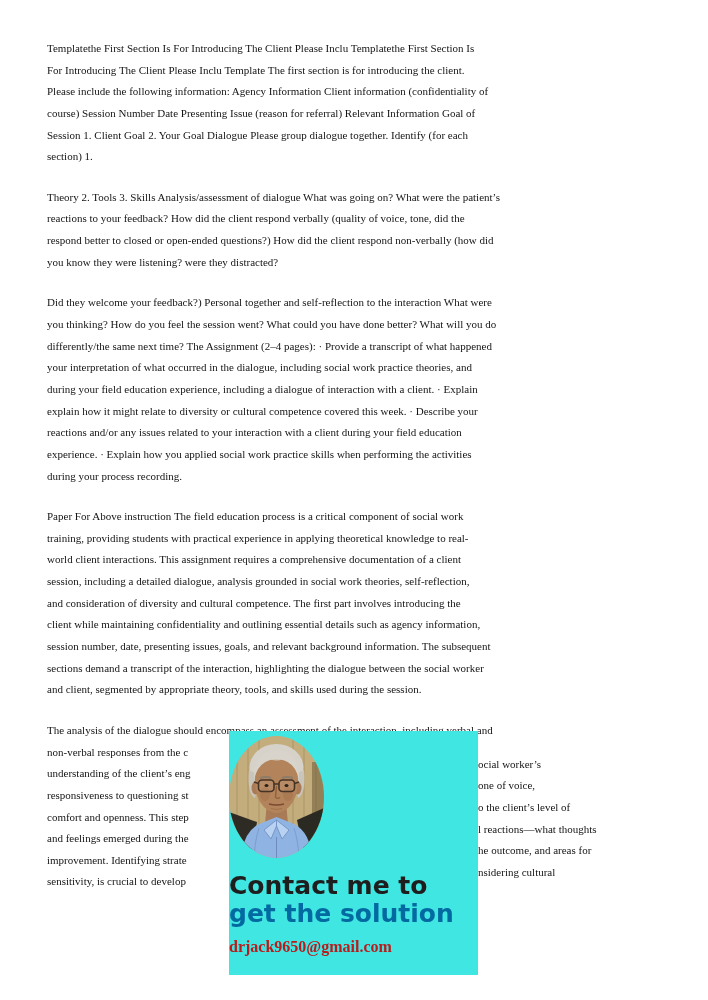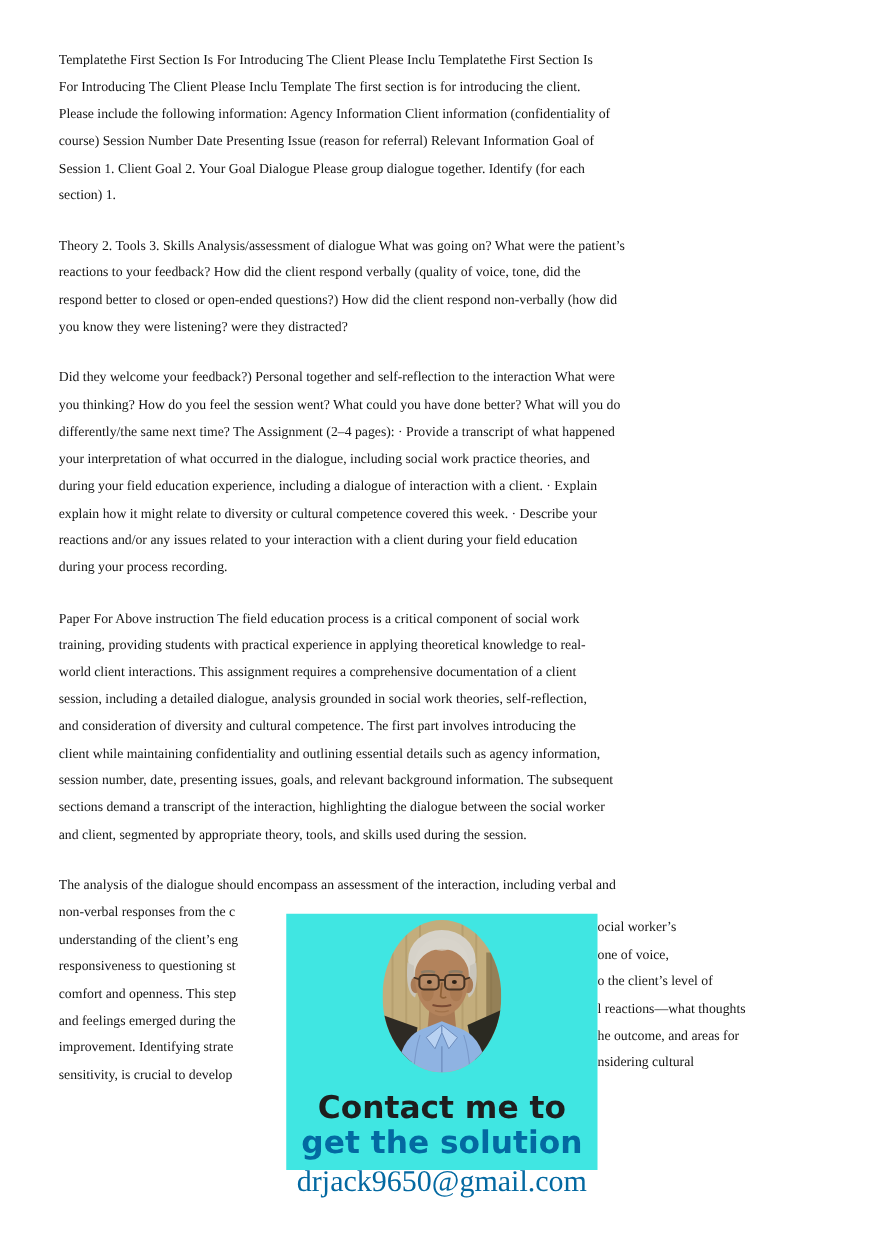--- a/index.html
+++ b/index.html
@@ -33,50 +33,50 @@
     position: absolute;
     left: 431px;
     top: 12px;
     white-space: nowrap;
   }
   .overlay-card {
     position: absolute;
     left: 229px;
     top: 731px;
     width: 249px;
-    height: 205px;
+    height: 244px;
     z-index: 10;
     display: flex;
     flex-direction: column;
-    align-items: center;
+    align-items: flex-start;
     box-sizing: border-box;
     padding-top: 5px;
   }
   .avatar {
     width: 95px;
     height: 122px;
     flex: 0 0 auto;
   }
   .avatar svg { display: block; width: 95px; height: 122px; }
   .contact-line {
     font-family: "DejaVu Sans", "Liberation Sans", sans-serif;
     font-weight: 700;
     font-size: 25px;
     line-height: 28px;
     color: #1e1e1e;
     white-space: nowrap;
   }
   .contact-line.first { margin-top: 14px; }
   .contact-email {
     font-family: "Liberation Serif", serif;
-    font-weight: 400;
-    font-size: 24px;
+    font-weight: 700;
+    font-size: 16px;
     line-height: 27px;
     margin-top: 5px;
-    color: #0369a1;
+    color: #b91c1c;
     white-space: nowrap;
   }
 </style>
 </head>
 <body>
 
 <div class="page">
 
   <div class="doc-text" id="doc-text">
       <div class="paragraph">
@@ -94,20 +94,21 @@
         <div class="line">you know they were listening? were they distracted?</div>
       </div>
       <div class="paragraph">
         <div class="line">Did they welcome your feedback?) Personal together and self-reflection to the interaction What were</div>
         <div class="line">you thinking? How do you feel the session went? What could you have done better? What will you do</div>
         <div class="line">differently/the same next time? The Assignment (2–4 pages): · Provide a transcript of what happened</div>
         <div class="line">your interpretation of what occurred in the dialogue, including social work practice theories, and</div>
         <div class="line">during your field education experience, including a dialogue of interaction with a client. · Explain</div>
         <div class="line">explain how it might relate to diversity or cultural competence covered this week. · Describe your</div>
         <div class="line">reactions and/or any issues related to your interaction with a client during your field education</div>
+        <div class="line">experience. · Explain how you applied social work practice skills when performing the activities</div>
         <div class="line">during your process recording.</div>
       </div>
       <div class="paragraph">
         <div class="line">Paper For Above instruction The field education process is a critical component of social work</div>
         <div class="line">training, providing students with practical experience in applying theoretical knowledge to real-</div>
         <div class="line">world client interactions. This assignment requires a comprehensive documentation of a client</div>
         <div class="line">session, including a detailed dialogue, analysis grounded in social work theories, self-reflection,</div>
         <div class="line">and consideration of diversity and cultural competence. The first part involves introducing the</div>
         <div class="line">client while maintaining confidentiality and outlining essential details such as agency information,</div>
         <div class="line">session number, date, presenting issues, goals, and relevant background information. The subsequent</div>

